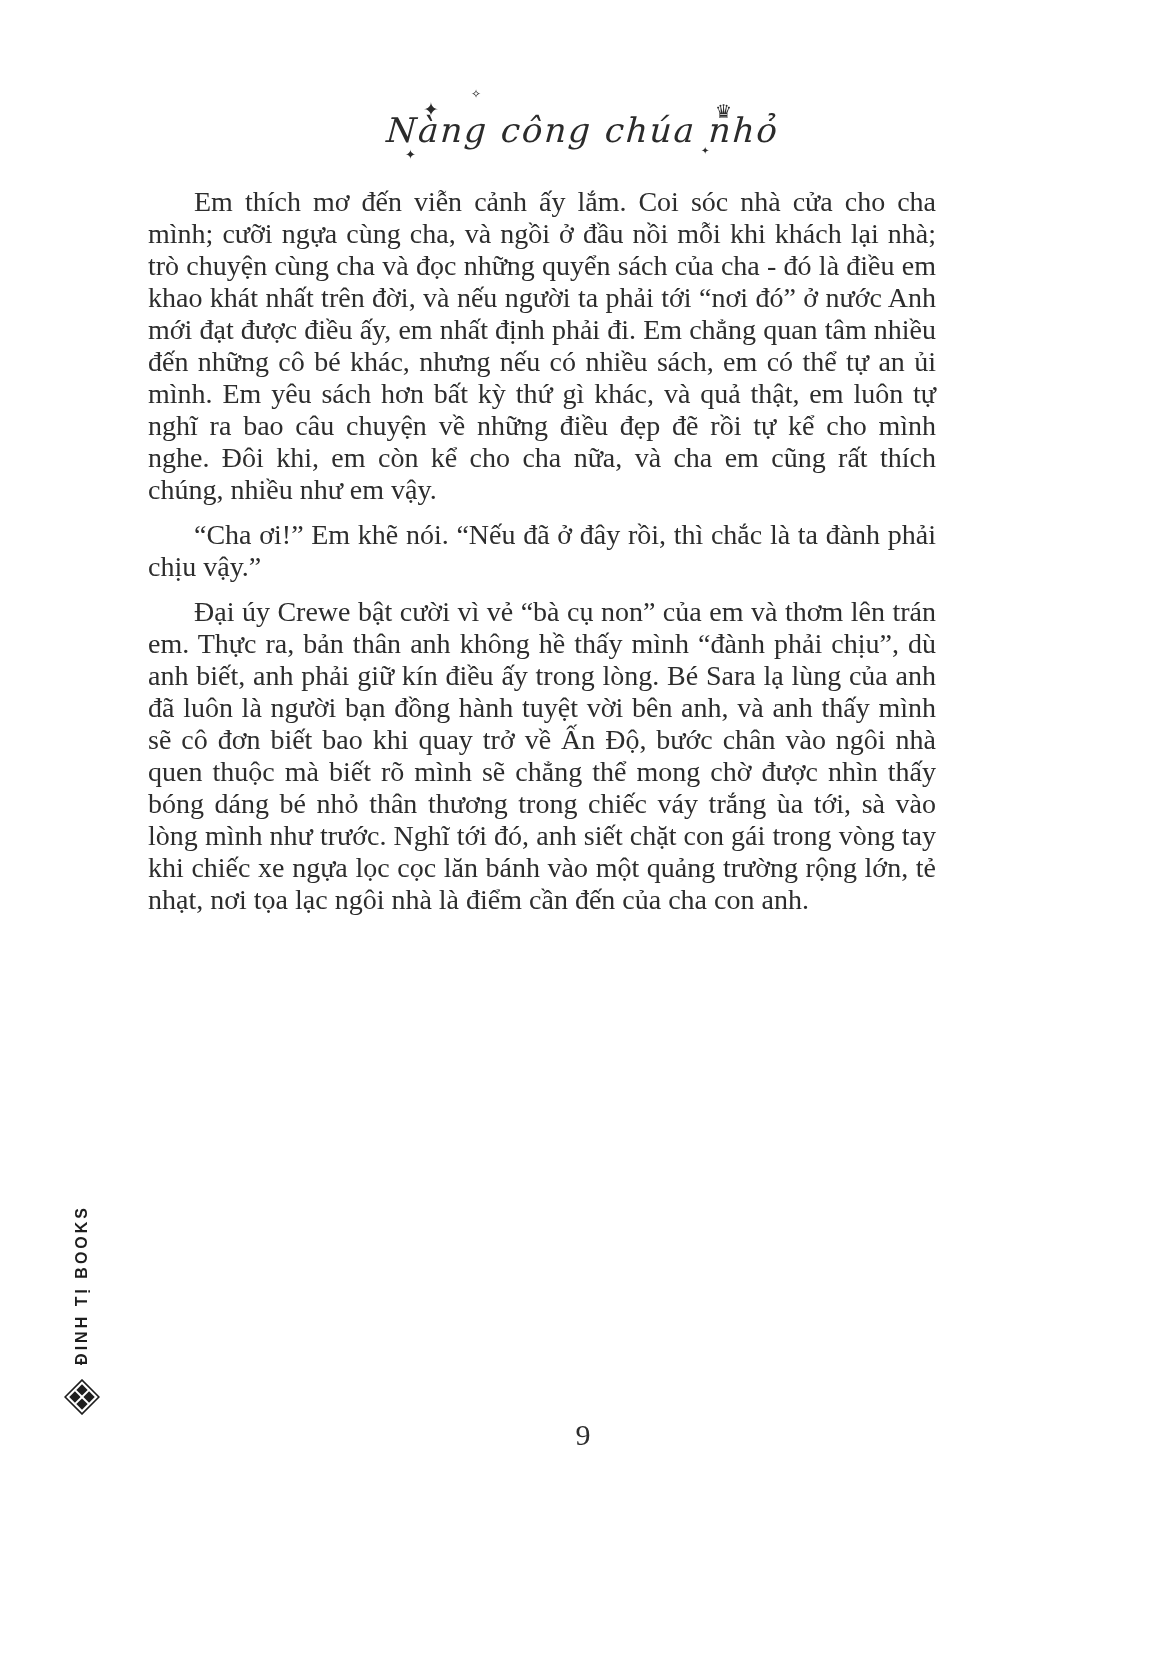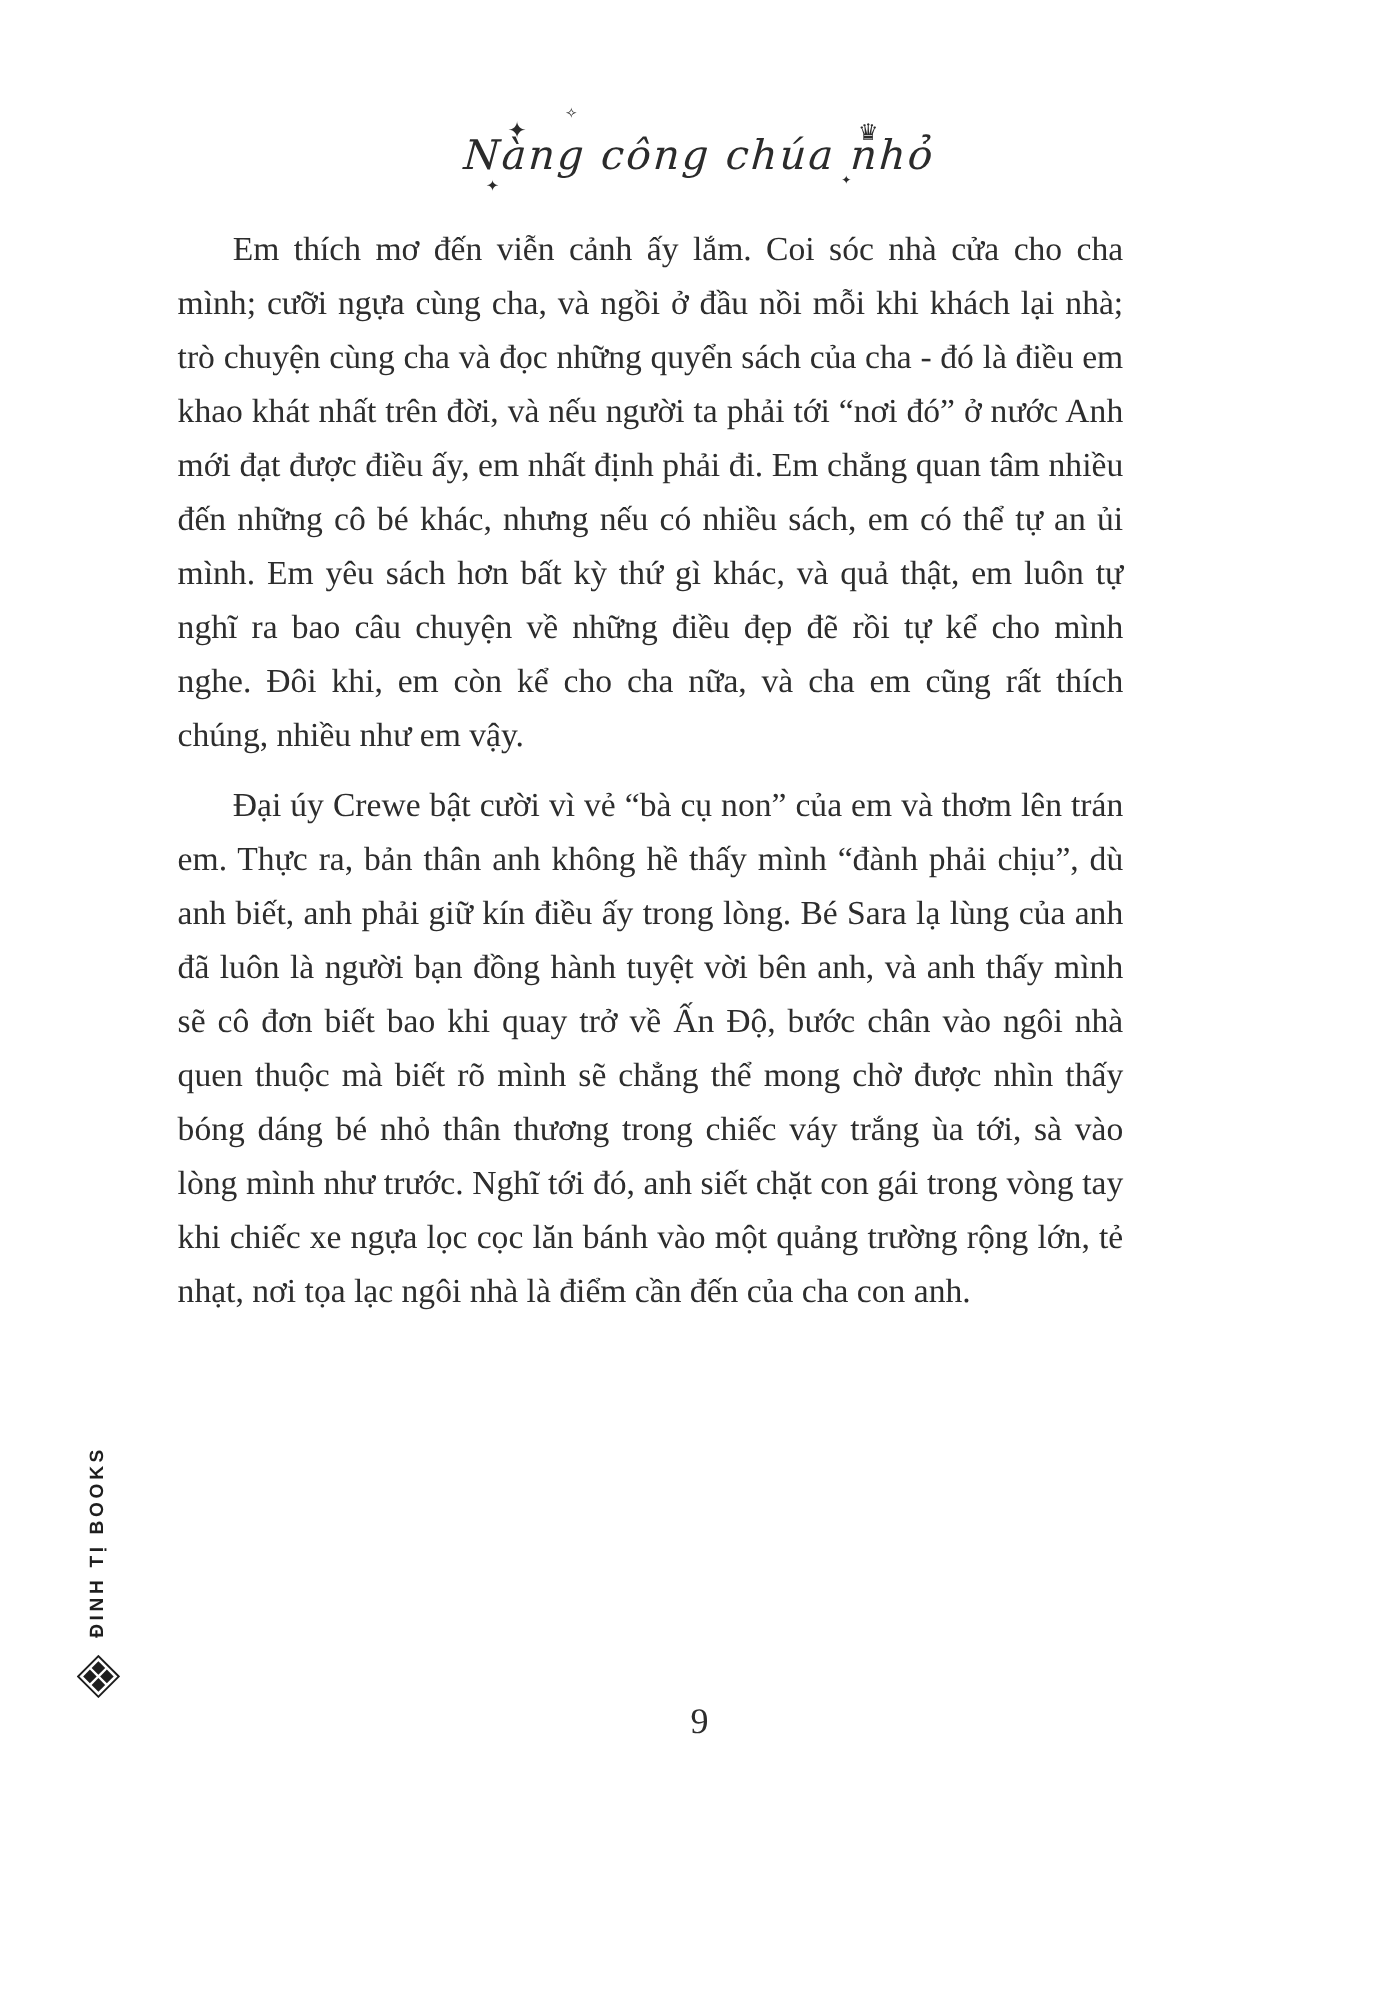--- a/index.html
+++ b/index.html
@@ -52,21 +52,21 @@
   
   .page-body {
     position: absolute;
     top: 186px;
     left: 148px;
     width: 788px;
   }
   .page-body p {
     margin: 0 0 13px 0;
     font-size: 28px;
-    line-height: 45px;
+    line-height: 32px;
     text-align: justify;
     text-indent: 46px;
     color: #2d2d2d;
   }
 
   
   .publisher-sidebar {
     position: absolute;
     left: 58px;
     top: 1205px;
@@ -114,20 +114,21 @@
     <span class="deco star-a">✦</span>
     <span class="deco star-b">✧</span>
     <span class="deco star-c">✦</span>
     <h1 class="book-title">Nàng công chúa nhỏ</h1>
     <span class="deco crown-r">♛</span>
     <span class="deco star-d">✦</span>
   </header>
 
   <main class="page-body">
     <p>Em thích mơ đến viễn cảnh ấy lắm. Coi sóc nhà cửa cho cha mình; cưỡi ngựa cùng cha, và ngồi ở đầu nồi mỗi khi khách lại nhà; trò chuyện cùng cha và đọc những quyển sách của cha - đó là điều em khao khát nhất trên đời, và nếu người ta phải tới “nơi đó” ở nước Anh mới đạt được điều ấy, em nhất định phải đi. Em chẳng quan tâm nhiều đến những cô bé khác, nhưng nếu có nhiều sách, em có thể tự an ủi mình. Em yêu sách hơn bất kỳ thứ gì khác, và quả thật, em luôn tự nghĩ ra bao câu chuyện về những điều đẹp đẽ rồi tự kể cho mình nghe. Đôi khi, em còn kể cho cha nữa, và cha em cũng rất thích chúng, nhiều như em vậy.</p>
+    <p>“Cha ơi!” Em khẽ nói. “Nếu đã ở đây rồi, thì chắc là ta đành phải chịu vậy.”</p>
     <p>Đại úy Crewe bật cười vì vẻ “bà cụ non” của em và thơm lên trán em. Thực ra, bản thân anh không hề thấy mình “đành phải chịu”, dù anh biết, anh phải giữ kín điều ấy trong lòng. Bé Sara lạ lùng của anh đã luôn là người bạn đồng hành tuyệt vời bên anh, và anh thấy mình sẽ cô đơn biết bao khi quay trở về Ấn Độ, bước chân vào ngôi nhà quen thuộc mà biết rõ mình sẽ chẳng thể mong chờ được nhìn thấy bóng dáng bé nhỏ thân thương trong chiếc váy trắng ùa tới, sà vào lòng mình như trước. Nghĩ tới đó, anh siết chặt con gái trong vòng tay khi chiếc xe ngựa lọc cọc lăn bánh vào một quảng trường rộng lớn, tẻ nhạt, nơi tọa lạc ngôi nhà là điểm cần đến của cha con anh.</p>
   </main>
 
   <aside class="publisher-sidebar">
     <span class="publisher-name">ĐINH TỊ BOOKS</span>
     <span class="publisher-logo">
       <svg width="36" height="36" viewBox="0 0 36 36" aria-hidden="true">
         <g transform="rotate(45 18 18)">
           <rect x="6" y="6" width="24" height="24" fill="none" stroke="#1e1e1e" stroke-width="1.6"></rect>
           <rect x="9" y="9" width="8" height="8" fill="#1e1e1e"></rect>

